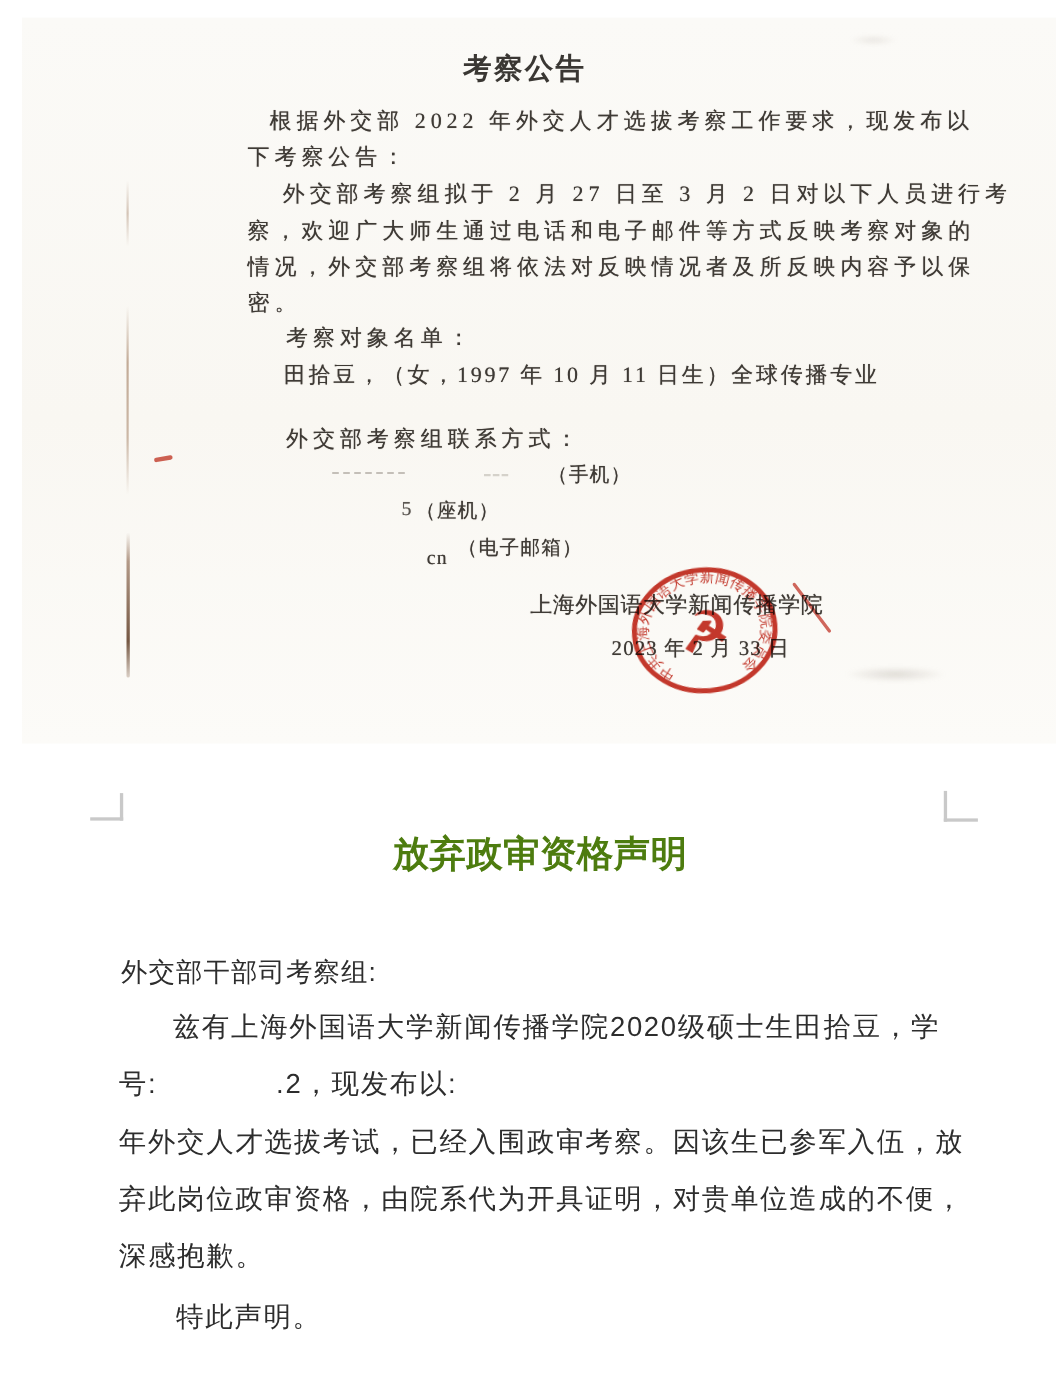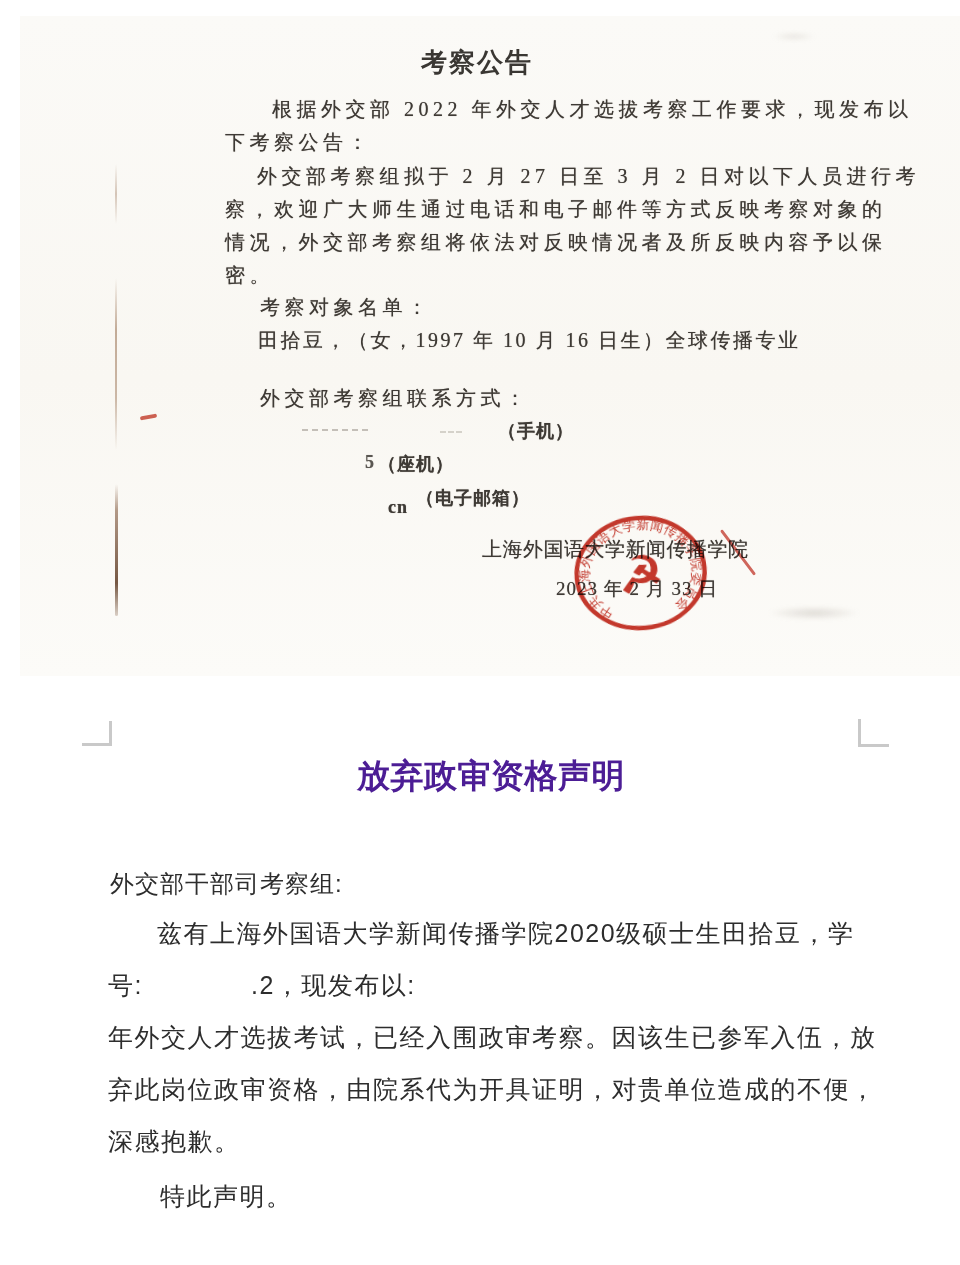--- a/index.html
+++ b/index.html
@@ -6,21 +6,21 @@
   .page{position:relative;width:960px;height:1265px;background:#ffffff;overflow:hidden;margin-left:20px;}
 
   
   .doc1-paper{position:absolute;left:0;top:16px;width:960px;height:660px;
     background:linear-gradient(180deg,#fbfaf7 0%,#f9f7f2 55%,#fcfbf8 100%);}
   .d1{font-family:"Liberation Serif","DejaVu Serif",serif;color:#3e3a35;}
   .d1-line{position:absolute;font-size:20px;letter-spacing:4.5px;white-space:pre;
     text-shadow:0 0 .7px rgba(70,62,55,.75);}
   .d1-title{position:absolute;font-family:"Liberation Sans","DejaVu Sans",sans-serif;
     font-weight:bold;font-size:26px;letter-spacing:2px;color:#3a3733;white-space:pre;}
-  .d1-contact{font-size:18px;letter-spacing:1px;font-weight:bold;}
+  .d1-contact{font-size:18px;letter-spacing:1px;}
   .d1-sign{font-size:20px;letter-spacing:.5px;}
   .d1-date{font-size:19px;letter-spacing:1px;}
 
   
   .erased-dashes{position:absolute;left:282px;top:429px;width:66px;height:0;
     border-top:2.5px dashed #b7b2aa;opacity:.8;}
   .erased-dashes2{position:absolute;left:420px;top:431px;width:22px;height:0;
     border-top:2px dashed #c6c2ba;opacity:.7;}
 
   
@@ -44,51 +44,51 @@
 
   .smudge{position:absolute;filter:blur(2px);}
   .smudge-a{left:748px;top:606px;width:92px;height:14px;
     background:radial-gradient(closest-side,rgba(150,140,128,.28),transparent);}
   .smudge-b{left:752px;top:32px;width:44px;height:9px;
     background:radial-gradient(closest-side,rgba(170,160,148,.22),transparent);}
 
   
   .d2{font-family:"Liberation Sans","DejaVu Sans",sans-serif;color:#2d2d2d;}
   .d2-title{position:absolute;font-weight:bold;font-size:33px;letter-spacing:.5px;
-    color:#4c1d95;white-space:pre;}
+    color:#4d7c0f;white-space:pre;}
   .d2-line{position:absolute;font-size:25px;letter-spacing:1.5px;white-space:pre;}
   .d2-salutation{font-size:24px;letter-spacing:1px;}
   .d2-frag{position:absolute;top:0;white-space:pre;}
 
   .corner{position:absolute;}
   .corner-left{left:62px;top:721px;width:27px;height:22px;
     border-right:3px solid #c9c9c9;border-bottom:3px solid #c9c9c9;}
   .corner-right{left:838px;top:719px;width:28px;height:25px;
     border-left:3px solid #c9c9c9;border-bottom:3px solid #c9c9c9;}
 </style>
 </head>
 <body>
 
 <div class="page">
 
   <div class="doc1-paper"></div>
 
   <div class="d1">
     <div class="d1-title" style="left:401px;top:45px;">考察公告</div>
 
-    <div class="d1-line" style="left:252px;top:96px;">根据外交部 2022 年外交人才选拔考察工作要求，现发布以</div>
+    <div class="d1-line" style="left:225px;top:96px;">根据外交部 2022 年外交人才选拔考察工作要求，现发布以</div>
     <div class="d1-line" style="left:205px;top:129px;">下考察公告：</div>
 
     <div class="d1-line" style="left:237px;top:163px;">外交部考察组拟于 2 月 27 日至 3 月 2 日对以下人员进行考</div>
     <div class="d1-line" style="left:205px;top:196px;">察，欢迎广大师生通过电话和电子邮件等方式反映考察对象的</div>
     <div class="d1-line" style="left:205px;top:229px;">情况，外交部考察组将依法对反映情况者及所反映内容予以保</div>
     <div class="d1-line" style="left:205px;top:262px;">密。</div>
 
     <div class="d1-line" style="left:240px;top:294px;">考察对象名单：</div>
-    <div class="d1-line" style="left:238px;top:327px;letter-spacing:2.5px;">田拾豆，（女，1997 年 10 月 16 日生）全球传播专业</div>
+    <div class="d1-line" style="left:238px;top:327px;letter-spacing:2.5px;">田拾豆，（女，1997 年 10 月 11 日生）全球传播专业</div>
 
     <div class="d1-line" style="left:240px;top:385px;">外交部考察组联系方式：</div>
 
     <span class="erased-dashes"></span>
     <span class="erased-dashes2"></span>
     <div class="d1-line d1-contact" style="left:478px;top:419px;">（手机）</div>
 
     <div class="d1-line d1-contact" style="left:345px;top:452px;opacity:.85;">5</div>
     <div class="d1-line d1-contact" style="left:358px;top:452px;">（座机）</div>
 

